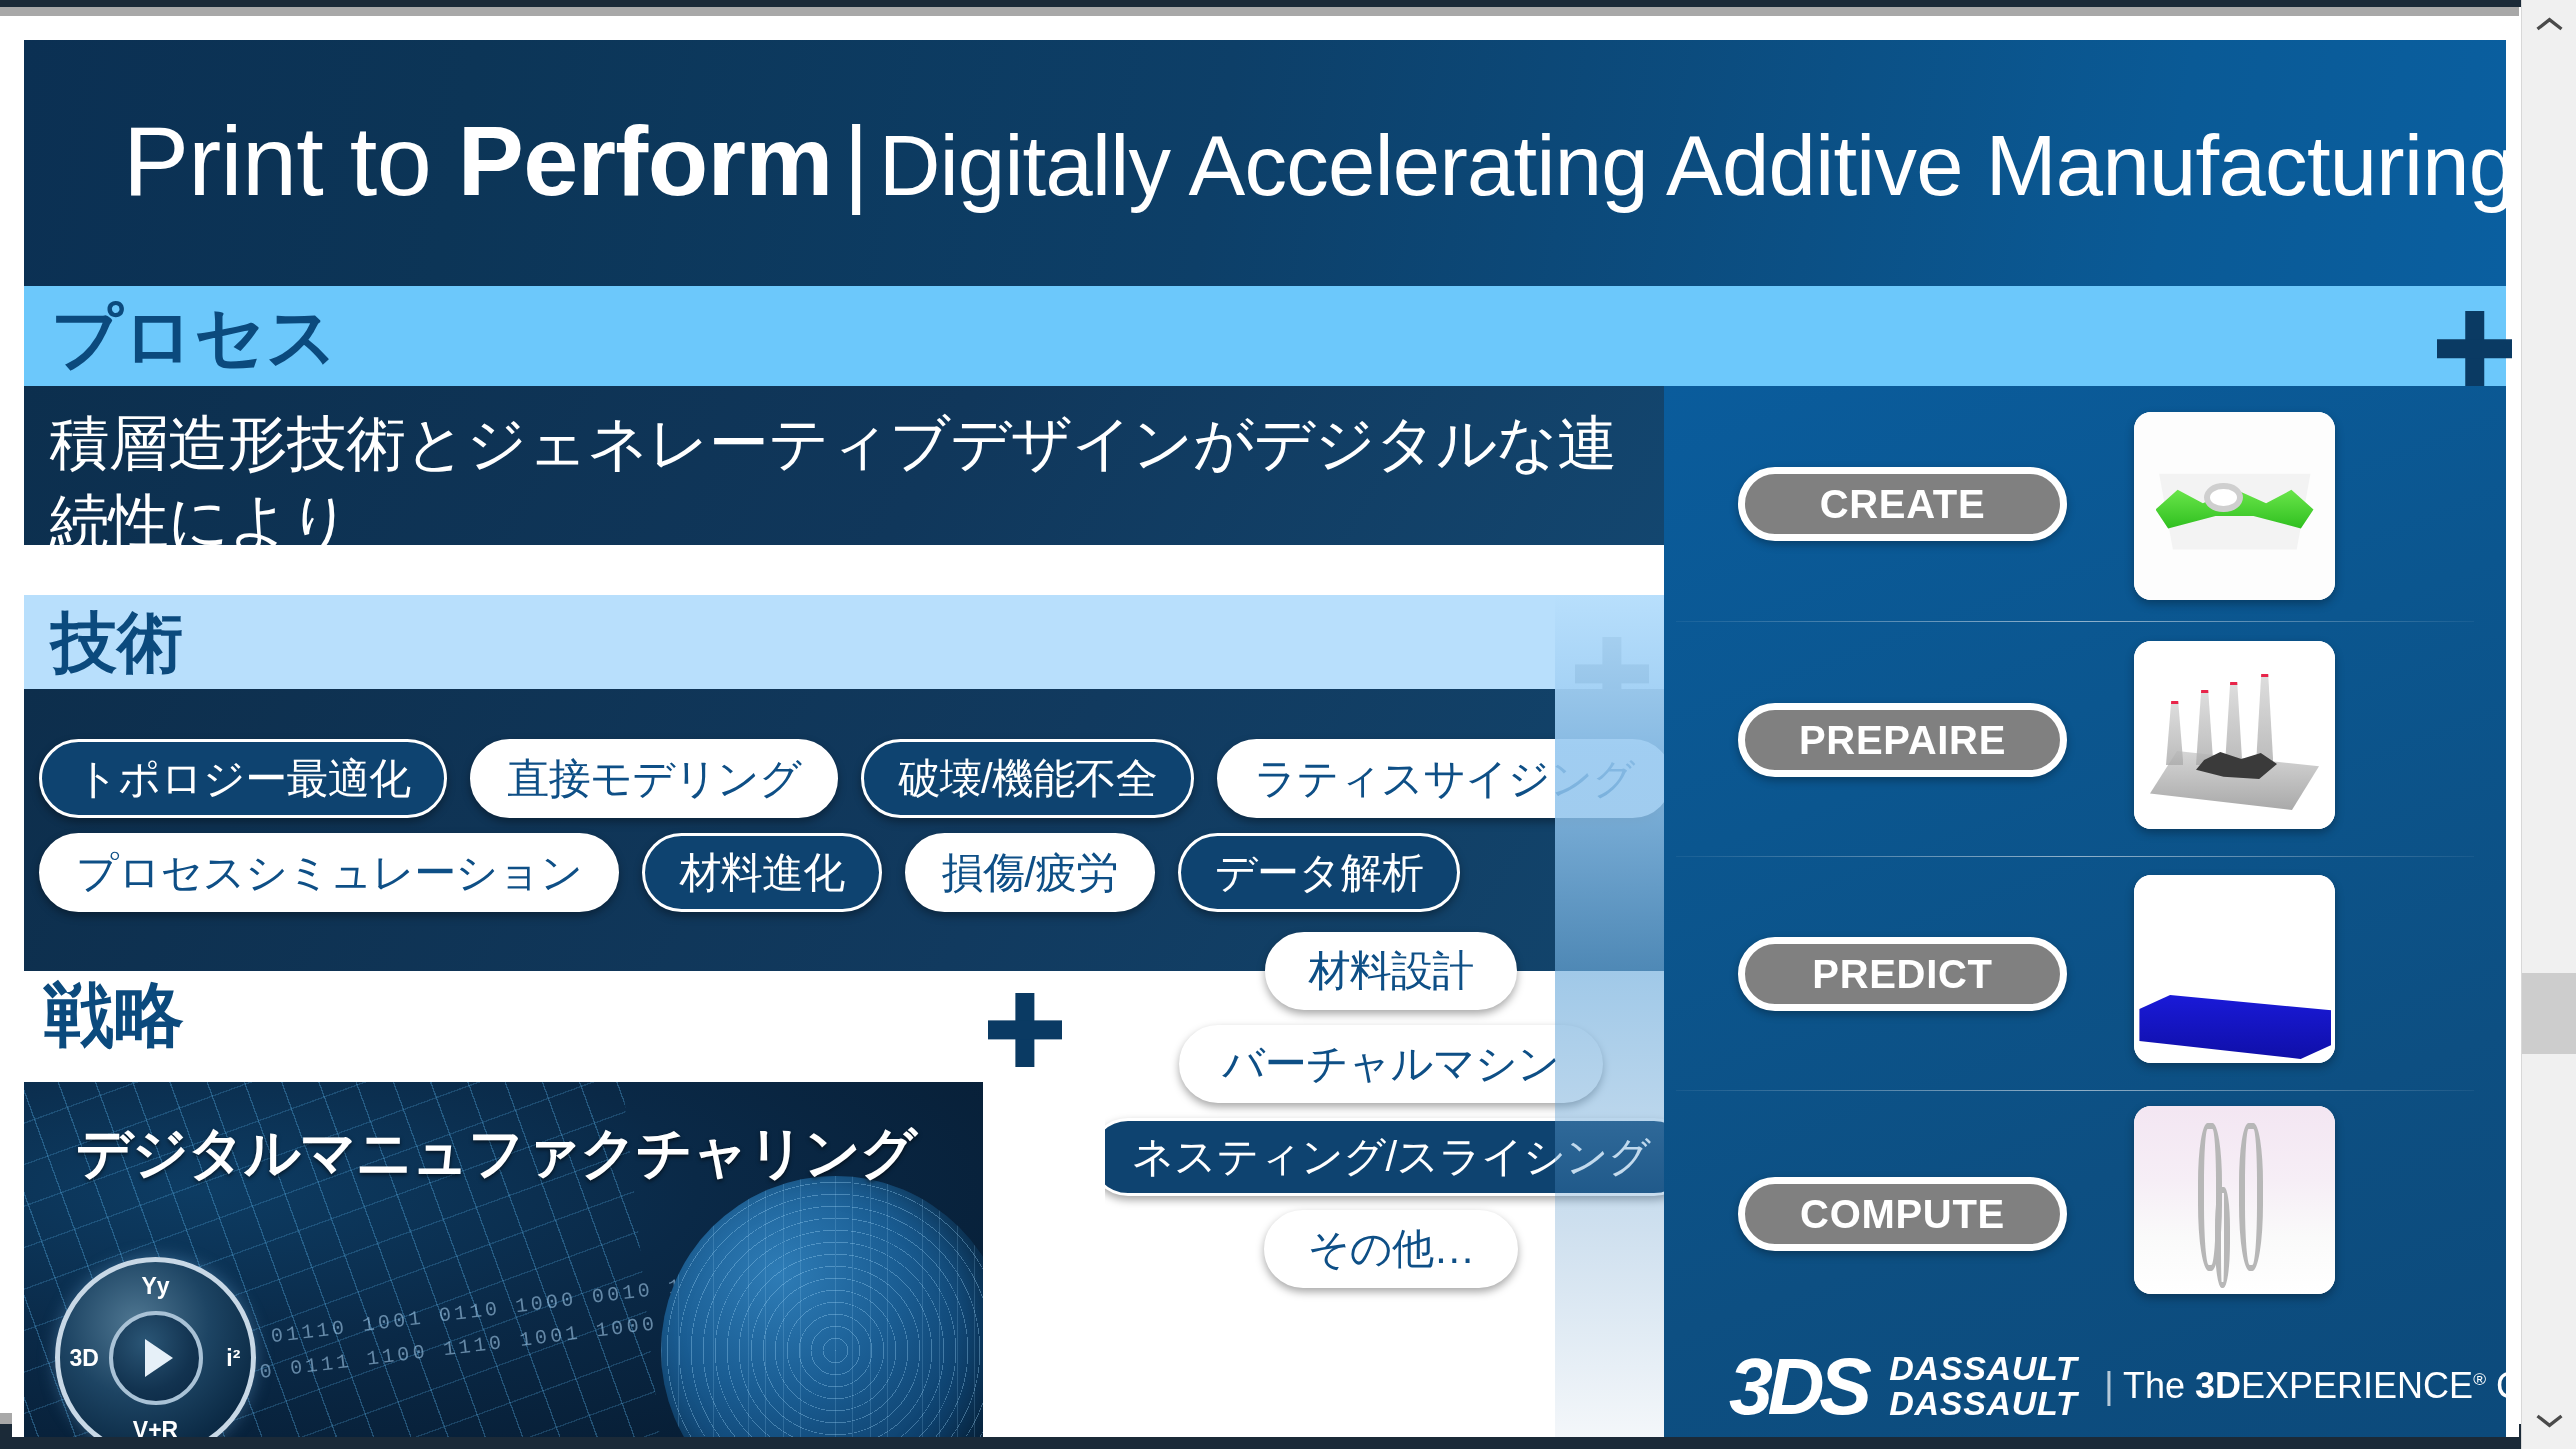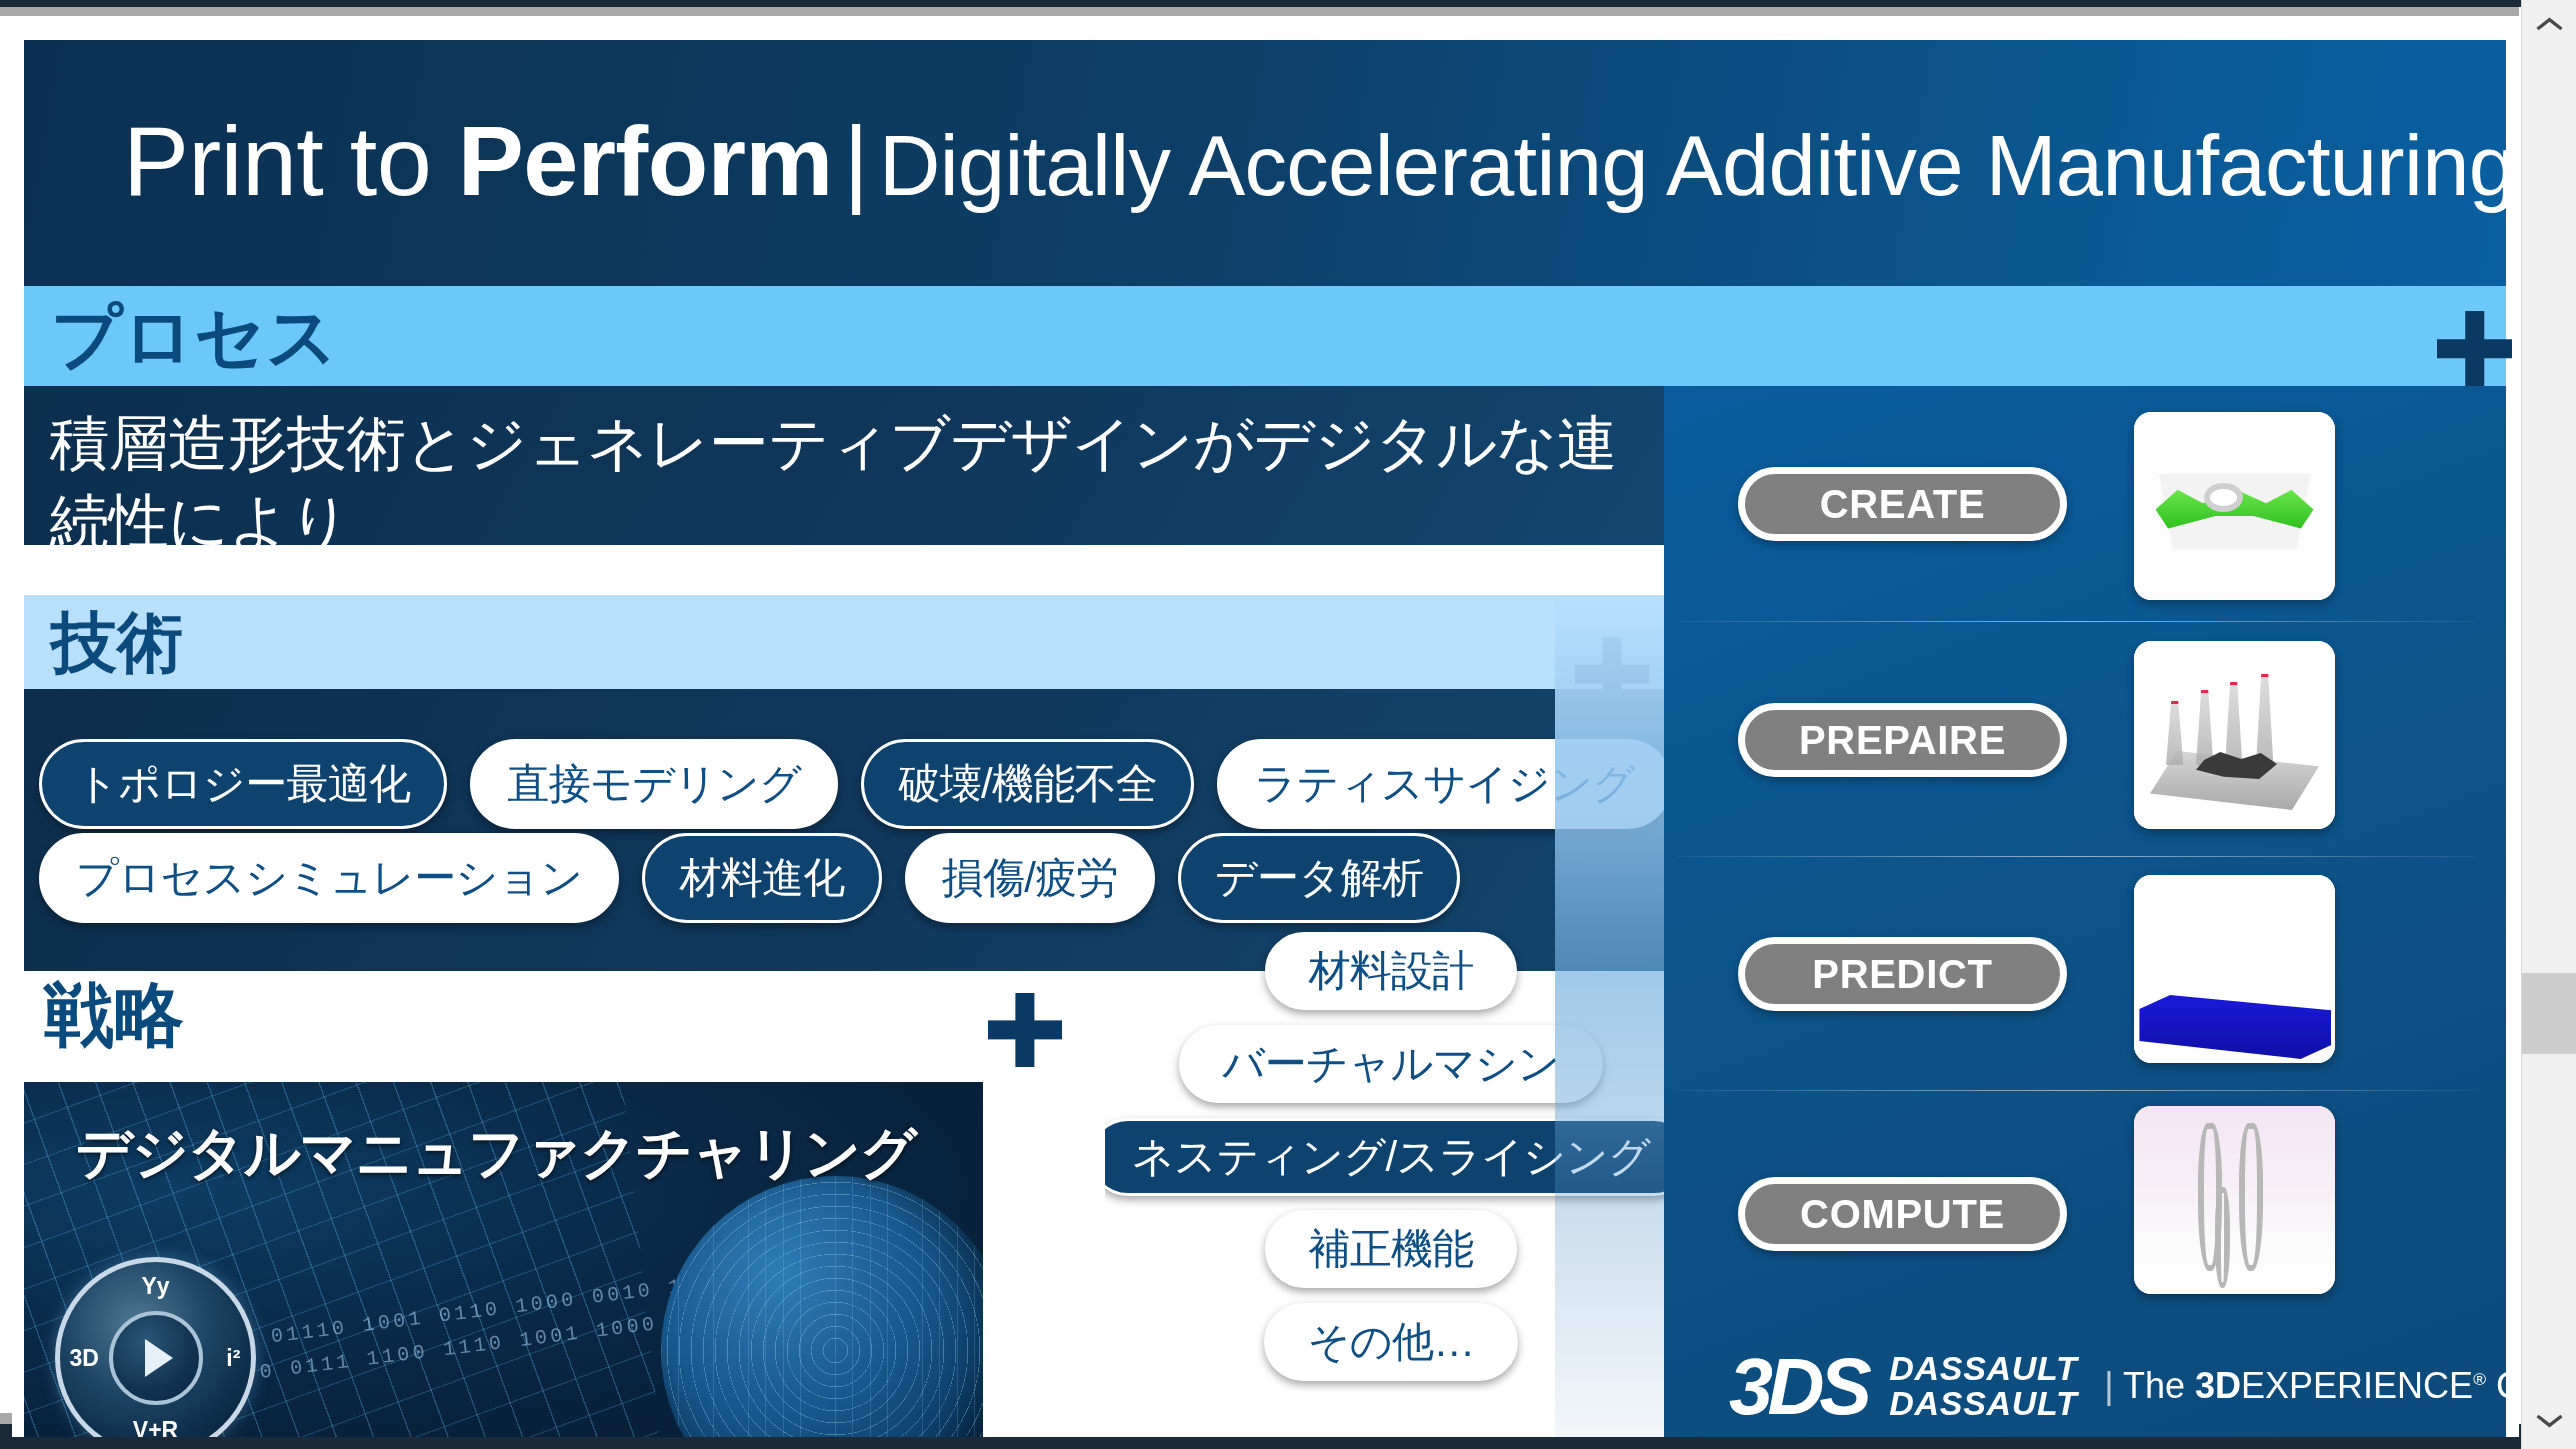--- a/index.html
+++ b/index.html
@@ -95,21 +95,21 @@
     border-radius:670px; white-space:nowrap;
     font-size:42px; font-weight:400; letter-spacing:-0.7px;
     box-shadow:0 4px 8px rgba(0,0,0,0.35);
   }
   .pill.dark  { background:#0e4370; color:#ffffff; border:3.4px solid #ffffff; }
   .pill.light { background:#ffffff; color:#0e4f86; border:3.4px solid #ffffff; }
 
   .pill-row { position:absolute; display:flex; align-items:center; }
   #pillRowA { left:27px; top:699px; gap:23px; }
   #pillRowB { left:27px; top:793px; gap:23px; }
-  #pillRowA .pill, #pillRowB .pill { height:90px; padding:12px 34px; }
+  #pillRowA .pill, #pillRowB .pill { height:79px; padding:12px 34px; }
 
   
   #pillStack { position:absolute; left:1114px; top:892px; width:530px;
                display:flex; flex-direction:column; align-items:center; gap:14.8px; }
   #pillStack .pill { height:78px; padding:0 40px; }
   #pillStack .pill:nth-child(1){ align-self:center; }
   #pillStack .pill:nth-child(2){ align-self:center; }
   #pillStack .pill:nth-child(3){ align-self:center; }
   #pillStack .pill:nth-child(4){ align-self:center; }
   #pillStack .pill:nth-child(5){ align-self:center; }
@@ -348,21 +348,20 @@
       <div class="pill light">プロセスシミュレーション</div>
       <div class="pill dark">材料進化</div>
       <div class="pill light">損傷/疲労</div>
       <div class="pill dark">データ解析</div>
     </div>
 
     <div id="pillStack">
       <div class="pill light">材料設計</div>
       <div class="pill light">バーチャルマシン</div>
       <div class="pill dark">ネスティング/スライシング</div>
-      <div class="pill light">補正機能</div>
       <div class="pill light">その他…</div>
     </div>
 
     <div class="fade-strip"></div>
 
     <div class="strategy-panel">
       <div class="strategy-label">戦略</div>
     </div>
     <div class="plus" id="plusStrategy"></div>
 

